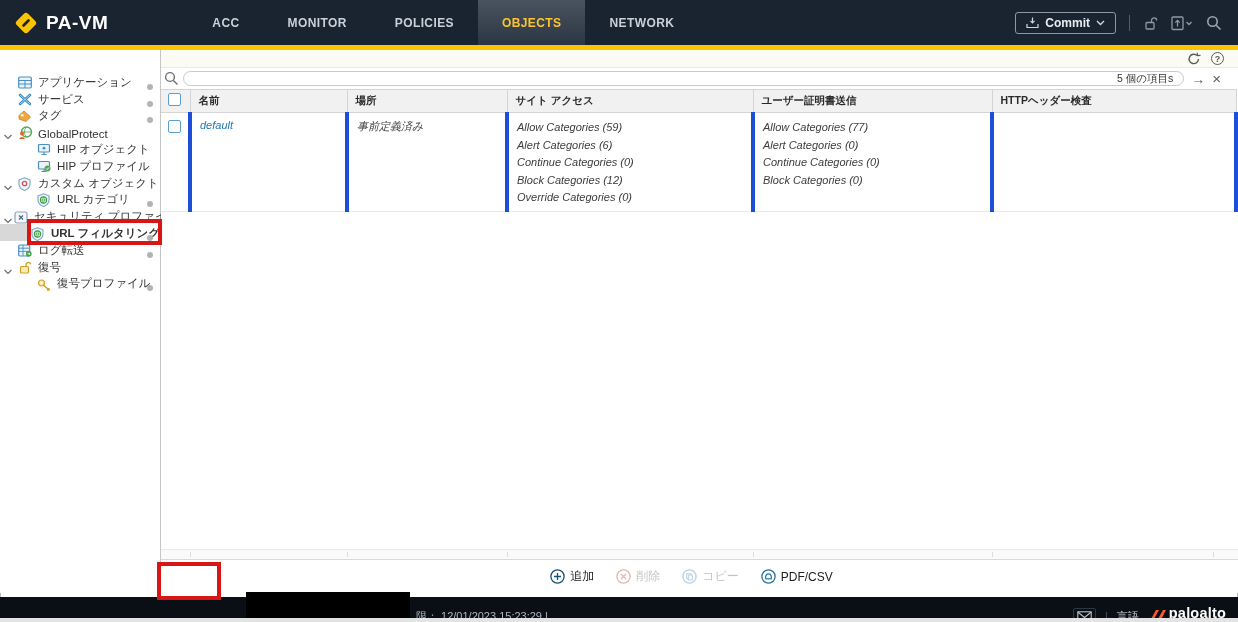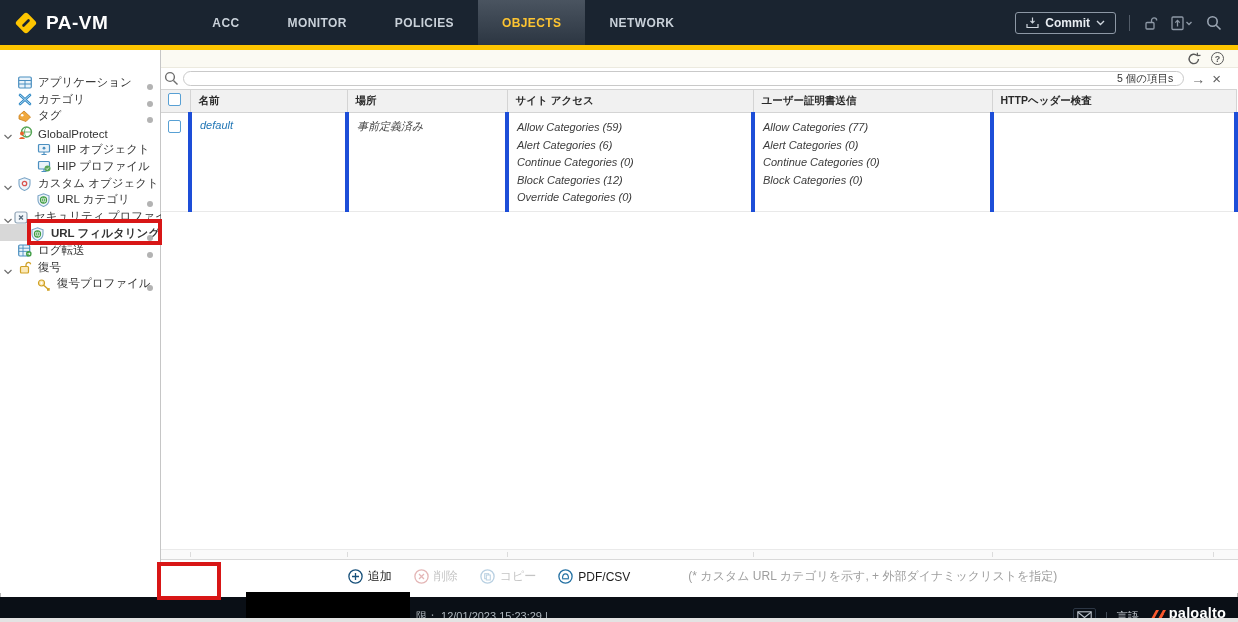--- a/index.html
+++ b/index.html
@@ -155,21 +155,21 @@
     </div>
 
     <div class="side-item lvl0 nochev">
       <span class="chev"></span>
       <span class="sicon">
           <svg width="14" height="13" viewBox="0 0 14 13">
             <path d="M2,2 L12,11 M12,2 L2,11" stroke="#2e88c5" stroke-width="2.6" stroke-linecap="round"></path>
             <path d="M2,2 L12,11 M12,2 L2,11" stroke="#bfe0f2" stroke-width="0.9" stroke-linecap="round"></path>
           </svg>
         </span>
-      <span class="slabel">カテゴリ</span>
+      <span class="slabel">サービス</span>
       <span class="sdot"></span>
     </div>
 
     <div class="side-item lvl0 nochev">
       <span class="chev"></span>
       <span class="sicon">
           <svg width="14" height="13" viewBox="0 0 14 13">
             <path d="M1,5.5 L6,1 L12.5,7 L8,11.5 L1,9 Z" fill="#f0a83c" stroke="#c77f1f" stroke-width="0.8"></path>
             <circle cx="4.2" cy="5.2" r="1.3" fill="#fff"></circle>
           </svg>
@@ -427,21 +427,20 @@
         <span>コピー</span>
       </div>
       <div class="abtn">
         <svg width="15" height="15" viewBox="0 0 15 15" fill="none">
             <circle cx="7.5" cy="7.5" r="6.6" stroke="#2471a3" stroke-width="1.3"></circle>
             <path d="M4.5,9.5 c0,-2.8 1.3,-4.6 3,-4.6 1.7,0 3,1.8 3,4.6" stroke="#2471a3" stroke-width="1.2"></path>
             <path d="M4.2,9.8 h6.6" stroke="#2471a3" stroke-width="1.2"></path>
           </svg>
         <span>PDF/CSV</span>
       </div>
-      <div class="ab-note">(* カスタム URL カテゴリを示す, + 外部ダイナミックリストを指定)</div>
     </div>
   </div>
 
   <div id="statusbar">
     <span class="session-text">限：  12/01/2023 15:23:29 |</span>
     <div class="status-right">
       <span class="env-box">
         <svg width="15" height="11" viewBox="0 0 15 11" fill="none" stroke="#b9c0c8" stroke-width="1.1">
             <rect x="0.8" y="0.8" width="13.4" height="9.4"></rect>
             <path d="M1,1.2 L7.5,6.5 L14,1.2"></path>

